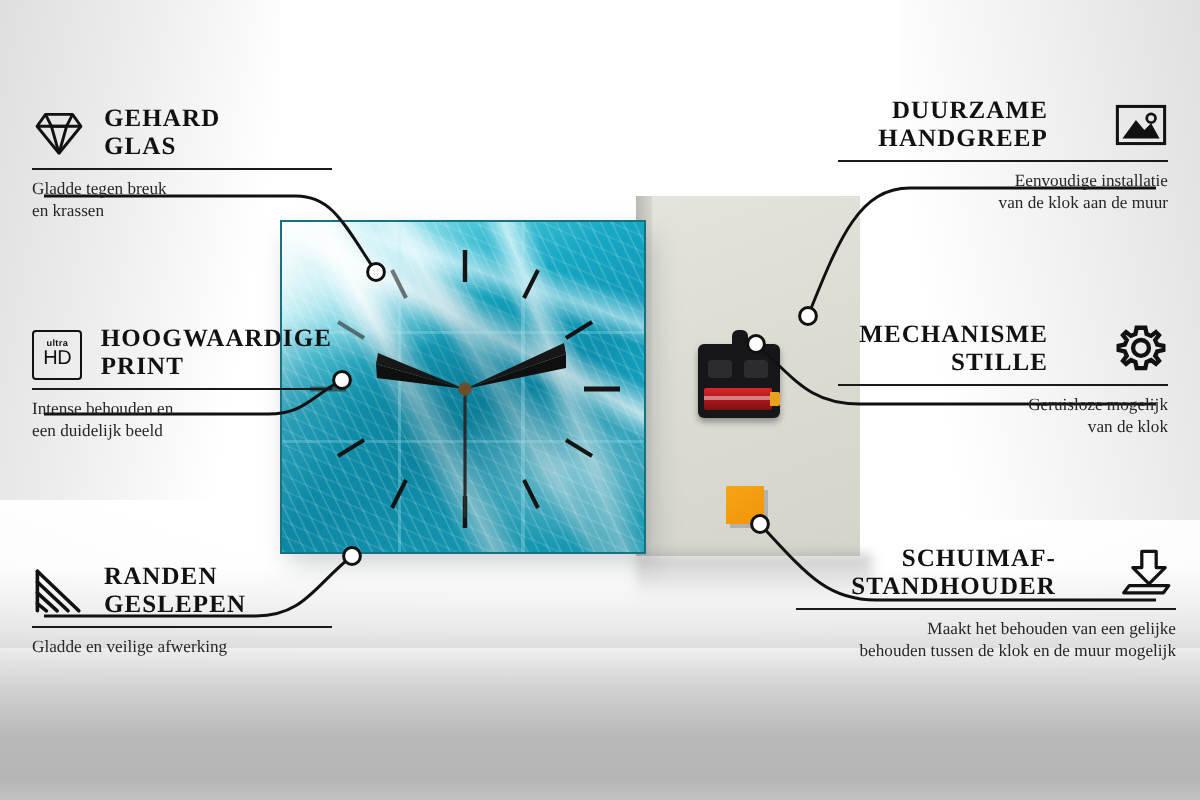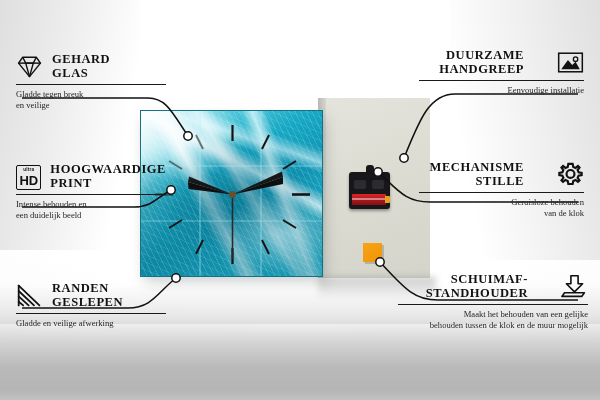--- a/index.html
+++ b/index.html
@@ -159,21 +159,21 @@
   }
   .feat.right .desc { text-align:right;font-family:Liberation Serif, serif; }
   .ico { flex:0 0 auto; width:27px; height:27px; display:block; }
 
   .hdbadge {
     width:27px; height:25px; border:1.6px solid #111; border-radius:2px;
     display:flex; flex-direction:column; align-items:center; justify-content:center;
     line-height:1;
   }
   .hdbadge .u { font-family:"Liberation Sans", sans-serif; font-size:4.6px; font-weight:700; letter-spacing:.2px; color:#111; }
-  .hdbadge .h { font-family:"Liberation Sans", sans-serif; font-size:13px; font-weight:700; letter-spacing:-.2px; color:#111; margin-top:.5px; }
+  .hdbadge .h { font-family:"Liberation Sans", sans-serif; font-size:10px; font-weight:400; letter-spacing:-.2px; color:#111; margin-top:.5px; }
 </style>
 </head>
 <body>
 
 <div id="stage">
 
   <div class="bg-base"></div>
   <div class="bg-vig-l"></div>
   <div class="bg-vig-r"></div>
   <div class="bg-floor-top"></div>
@@ -263,21 +263,21 @@
           <path d="M11.5,11 L20.5,11"></path>
         </g>
       </svg>
       <div>
         <div class="title">GEHARD</div>
         <div class="title">GLAS</div>
       </div>
     </div>
     <div class="rule"></div>
     <div class="desc">Gladde tegen breuk</div>
-    <div class="desc">en veilige</div>
+    <div class="desc">en krassen</div>
   </div>
 
   <div class="feat left" style="left:16px; top:162px; width:150px;">
     <div class="row">
       <div class="hdbadge">
         <span class="u">ultra</span>
         <span class="h">HD</span>
       </div>
       <div>
         <div class="title">HOOGWAARDIGE</div>
@@ -316,37 +316,38 @@
         <div class="title">HANDGREEP</div>
       </div>
       <svg class="ico" viewBox="0 0 32 26">
         <rect x="2" y="2" width="28" height="22" fill="none" stroke="#111" stroke-width="1.8"></rect>
         <path d="M5,21 L13,10 L18,16 L22,12 L27,21 Z" fill="#111"></path>
         <circle cx="22" cy="9" r="2.6" fill="none" stroke="#111" stroke-width="1.6"></circle>
       </svg>
     </div>
     <div class="rule"></div>
     <div class="desc">Eenvoudige installatie</div>
+    <div class="desc">van de klok aan de muur</div>
   </div>
 
   <div class="feat right" style="right:16px; top:160px; width:165px;">
     <div class="row">
       <div>
         <div class="title">MECHANISME</div>
         <div class="title">STILLE</div>
       </div>
       <svg class="ico" viewBox="0 0 30 30">
         <g fill="none" stroke="#111" stroke-width="2.4">
           <path d="M15,3.2 L17.4,3.2 L18.1,6.6 L20.6,7.7 L23.3,5.6 L25,7.3 L22.9,10 L24,12.5 L27.4,13.2 L27.4,15.6 L24,16.3 L22.9,18.8 L25,21.5 L23.3,23.2 L20.6,21.1 L18.1,22.2 L17.4,25.6 L15,25.6 L12.6,25.6 L11.9,22.2 L9.4,21.1 L6.7,23.2 L5,21.5 L7.1,18.8 L6,16.3 L2.6,15.6 L2.6,13.2 L6,12.5 L7.1,10 L5,7.3 L6.7,5.6 L9.4,7.7 L11.9,6.6 L12.6,3.2 Z"></path>
           <circle cx="15" cy="14.4" r="4.4"></circle>
         </g>
       </svg>
     </div>
     <div class="rule"></div>
-    <div class="desc">Geruisloze behouden</div>
+    <div class="desc">Geruisloze mogelijk</div>
     <div class="desc">van de klok</div>
   </div>
 
   <div class="feat right" style="right:12px; top:272px; width:190px;">
     <div class="row">
       <div>
         <div class="title">SCHUIMAF-</div>
         <div class="title">STANDHOUDER</div>
       </div>
       <svg class="ico" viewBox="0 0 30 28">

